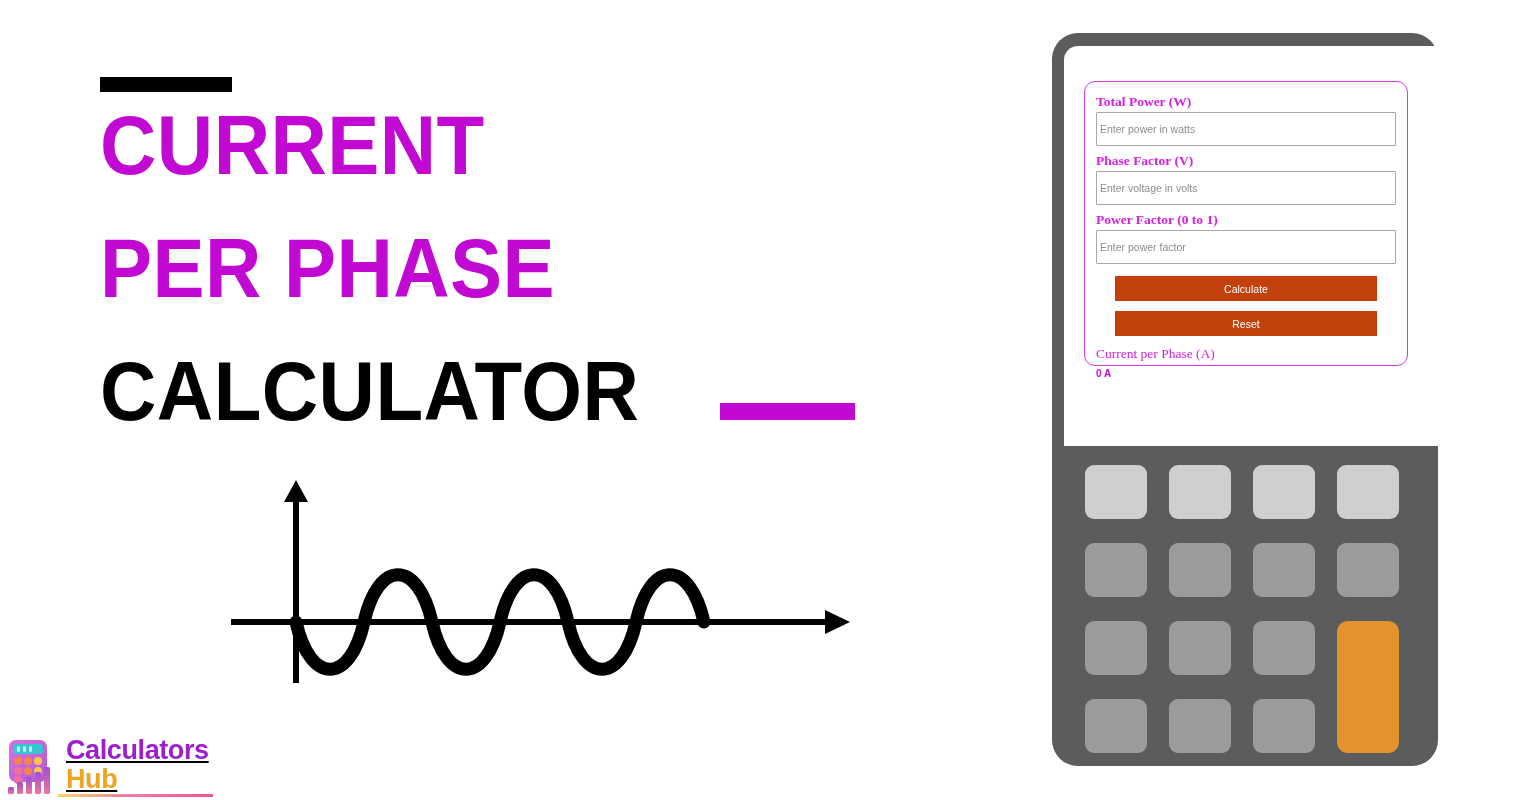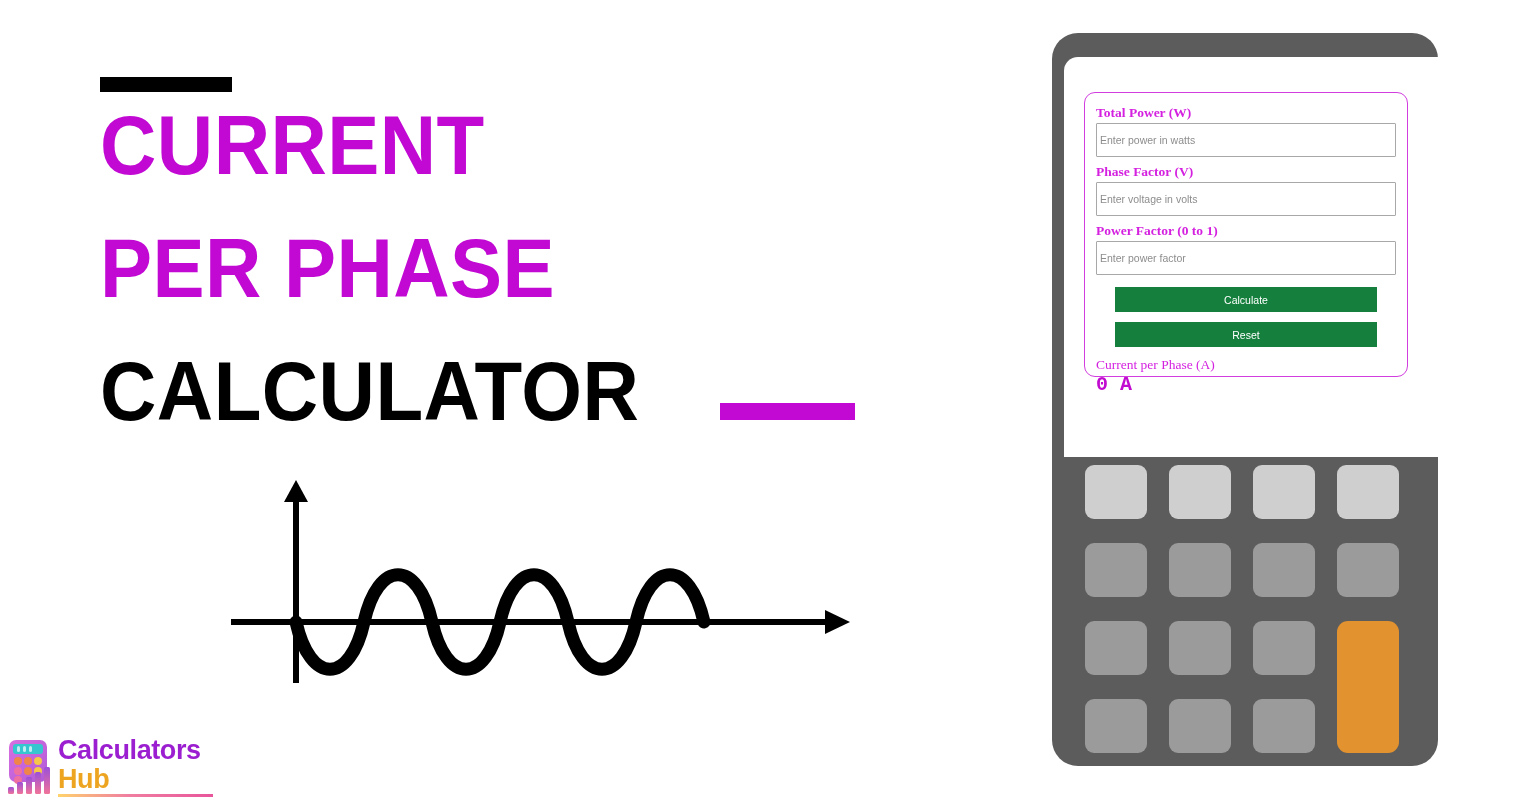--- a/index.html
+++ b/index.html
@@ -81,22 +81,23 @@
   .logo-icon {
     position: absolute;
     left: 0px;
     top: 2px;
     width: 56px;
     height: 58px;
   }
   .logo-icon svg { display: block; width: 100%; height: 100%; }
   .logo-text {
     position: absolute;
-    left: 54px;
+    left: 62px;
     top: 0px;
+    text-decoration: underline;
   }
   .logo-l1 {
     font-family: "Liberation Sans", sans-serif;
     font-weight: 700;
     font-size: 27px;
     line-height: 29px;
     color: #9b1fd0;
     letter-spacing: -0.4px;
   }
   .logo-l2 {
@@ -130,21 +131,21 @@
     top: 33px;
     width: 386px;
     height: 733px;
     background: #5c5c5c;
     border-radius: 26px;
   }
 
   .calc-screen {
     position: absolute;
     left: 12px;
-    top: 24px;
+    top: 13px;
     width: 435px;
     height: 400px;
     background: #ffffff;
     border-radius: 14px 14px 0 0;
   }
 
   .form-box {
     position: absolute;
     left: 20px;
     top: 35px;
@@ -181,42 +182,42 @@
     outline: none;
   }
   .field-input::placeholder { color: #8d8d8d; }
 
   .btn {
     display: block;
     width: 262px;
     height: 25px;
     margin: 0 auto;
     border: 0;
-    background: #15803d;
+    background: #c2410c;
     color: #ffffff;
     font-family: "Liberation Sans", sans-serif;
     font-size: 10.5px;
     font-weight: 400;
     cursor: pointer;
   }
   .btn.calculate { margin-top: 12px; }
   .btn.reset { margin-top: 10px; }
 
   .result-label {
     font-family: "Liberation Serif", serif;
     font-weight: 400;
     font-size: 13.5px;
     line-height: 16px;
     color: #d421e0;
     margin-top: 10px;
   }
   .result-value {
-    font-family: Liberation Mono, monospace;
-    font-weight: 700;
-    font-size: 20px;
+    font-family: Liberation Sans, sans-serif;
+    font-weight: 700;
+    font-size: 10px;
     line-height: 18px;
     color: #c20bd0;
     margin-top: 3px;
   }
 
   
   .keypad {
     position: absolute;
     left: 33px;
     top: 432px;

